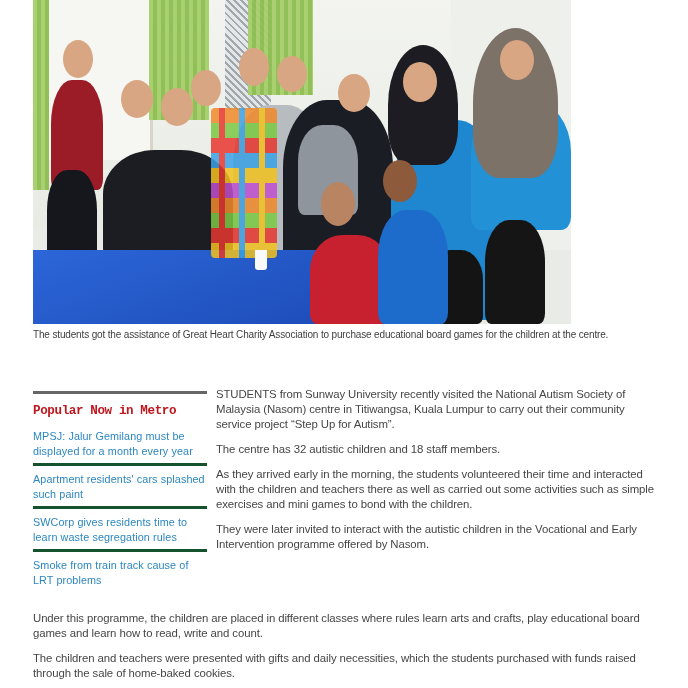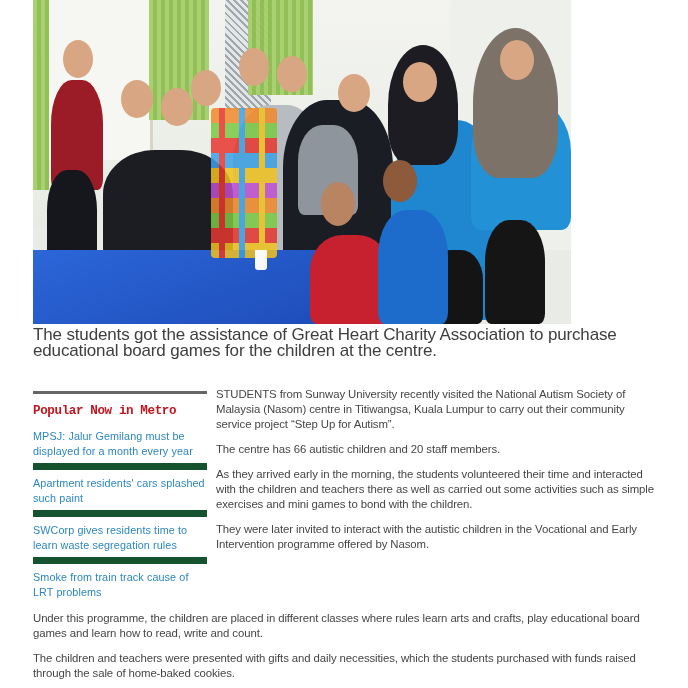--- a/index.html
+++ b/index.html
@@ -26,33 +26,33 @@
   .toy { position: absolute; left: 178px; top: 108px; width: 66px; height: 150px;
     background:
       linear-gradient(90deg, transparent 0 8px,#e8372f 8px 14px, transparent 14px 28px, #3ba1e6 28px 34px, transparent 34px 48px, #f2c21e 48px 54px, transparent 54px),
       linear-gradient(180deg, #f08a2a 0 10%, #7ac943 10% 20%, #e8372f 20% 30%, #3ba1e6 30% 40%, #f2c21e 40% 50%, #c04fd0 50% 60%, #f08a2a 60% 70%, #7ac943 70% 80%, #e8372f 80% 90%, #f2c21e 90%);
     opacity: .85; border-radius: 4px; }
   .cup { position: absolute; left: 222px; top: 250px; width: 12px; height: 20px; background: #fafafa; border-radius: 0 0 3px 3px; }
 
   
   .caption {
     position: absolute; left: 33px; top: 327px; width: 630px;
-    font-family: "Liberation Sans", sans-serif; font-size: 17px; line-height: 16px; color: #3e3e3e;
+    font-family: "Liberation Sans", sans-serif; font-size: 10px; line-height: 16px; color: #3e3e3e;
     letter-spacing: -0.15px;
   }
 
   
   .sidebar { position: absolute; left: 33px; top: 391px; width: 174px; }
   .sidebar .rule { height: 3px; background: #666; }
   .sidebar h3 {
     margin-top: 9px; font-family: Liberation Mono, monospace; font-weight: bold;
     font-size: 12.6px; color: #c0161e; letter-spacing: -0.4px; line-height: 16px;
   }
   .pop-list { list-style: none; margin-top: 8px; }
-  .pop-item { border-bottom: 7px solid #14532d; padding: 2px 0 5px 0; margin-bottom: 4px; }
+  .pop-item { border-bottom: 3px solid #14532d; padding: 2px 0 5px 0; margin-bottom: 4px; }
   .pop-item:last-child { border-bottom: none; }
   .pop-item a {
     display: block; color: #2b86bf; text-decoration: none;
     font-family: "Liberation Sans", sans-serif; font-size: 10.8px; line-height: 14.5px; letter-spacing: 0.1px;
   }
 
   
   .body-col { position: absolute; left: 216px; top: 387px; width: 440px; }
   .para { font-family: "Liberation Sans", sans-serif; font-size: 11.4px; line-height: 15px; color: #454545; margin-bottom: 10px; letter-spacing: -0.1px; }
   .full { position: absolute; left: 33px; top: 611px; width: 630px; }
@@ -118,21 +118,21 @@
       <a href="#">SWCorp gives residents time to learn waste segregation rules</a>
     </li>
     <li class="pop-item">
       <a href="#">Smoke from train track cause of LRT problems</a>
     </li>
   </ul>
 </aside>
 
 <div class="body-col">
   <p class="para">STUDENTS from Sunway University recently visited the National Autism Society of Malaysia (Nasom) centre in Titiwangsa, Kuala Lumpur to carry out their community service project “Step Up for Autism”.</p>
-  <p class="para">The centre has 66 autistic children and 20 staff members.</p>
+  <p class="para">The centre has 32 autistic children and 18 staff members.</p>
   <p class="para">As they arrived early in the morning, the students volunteered their time and interacted with the children and teachers there as well as carried out some activities such as simple exercises and mini games to bond with the children.</p>
   <p class="para">They were later invited to interact with the autistic children in the Vocational and Early Intervention programme offered by Nasom.</p>
 </div>
 
 <div class="full">
   <p class="para">Under this programme, the children are placed in different classes where rules learn arts and crafts, play educational board games and learn how to read, write and count.</p>
   <p class="para">The children and teachers were presented with gifts and daily necessities, which the students purchased with funds raised through the sale of home-baked cookies.</p>
 </div>
 
 </body></html>

